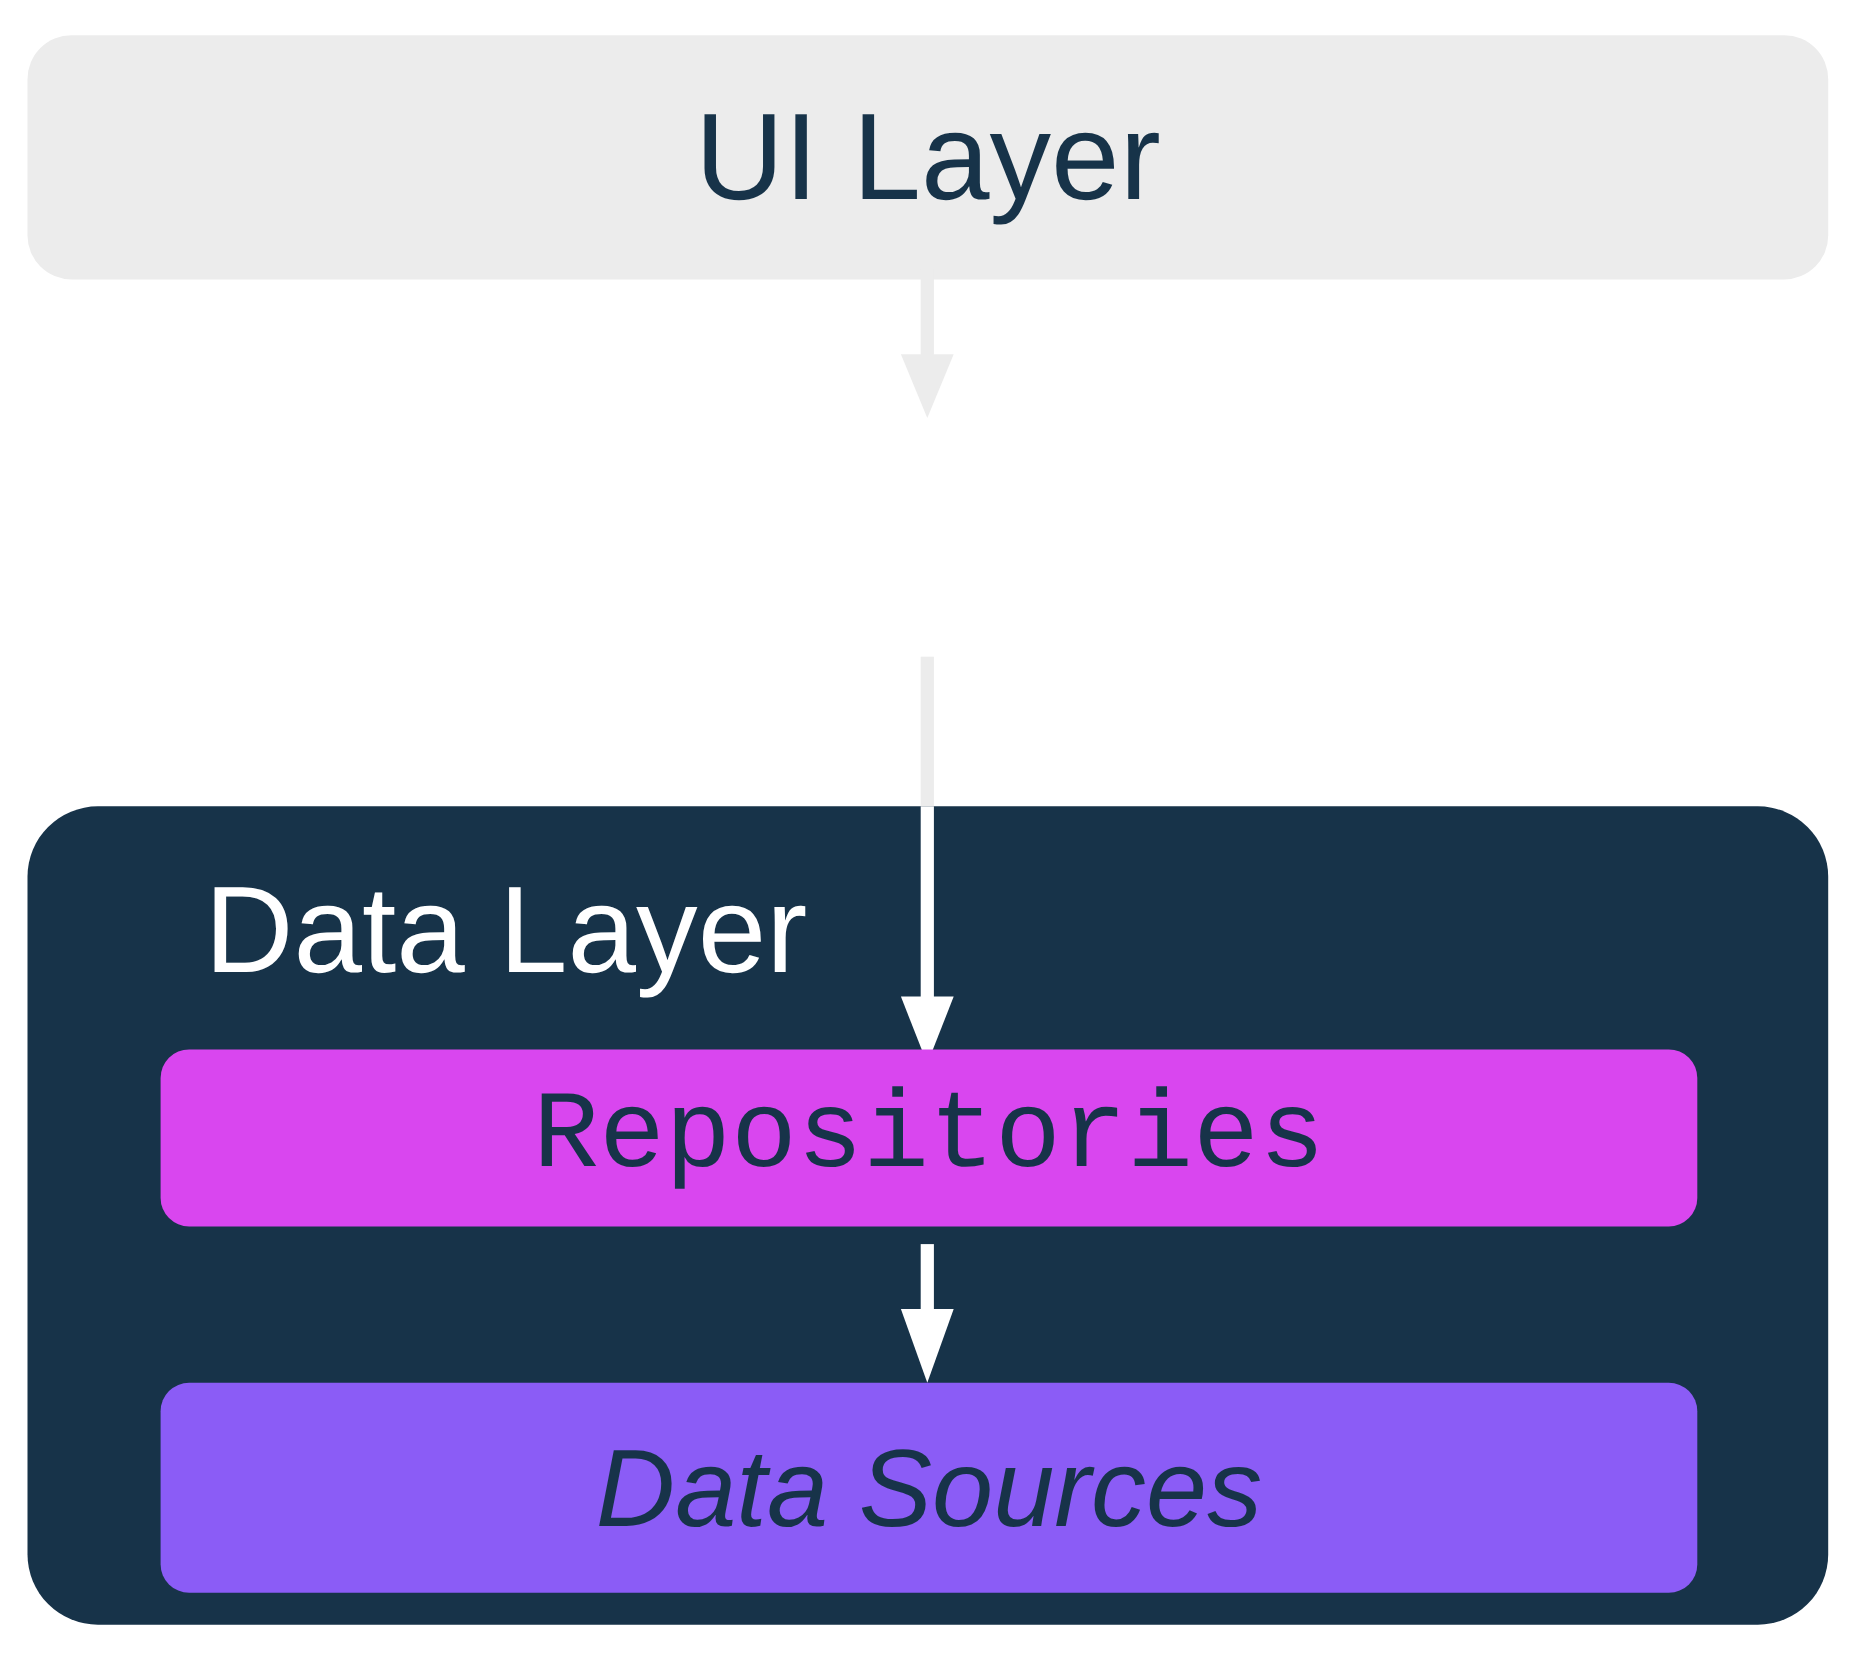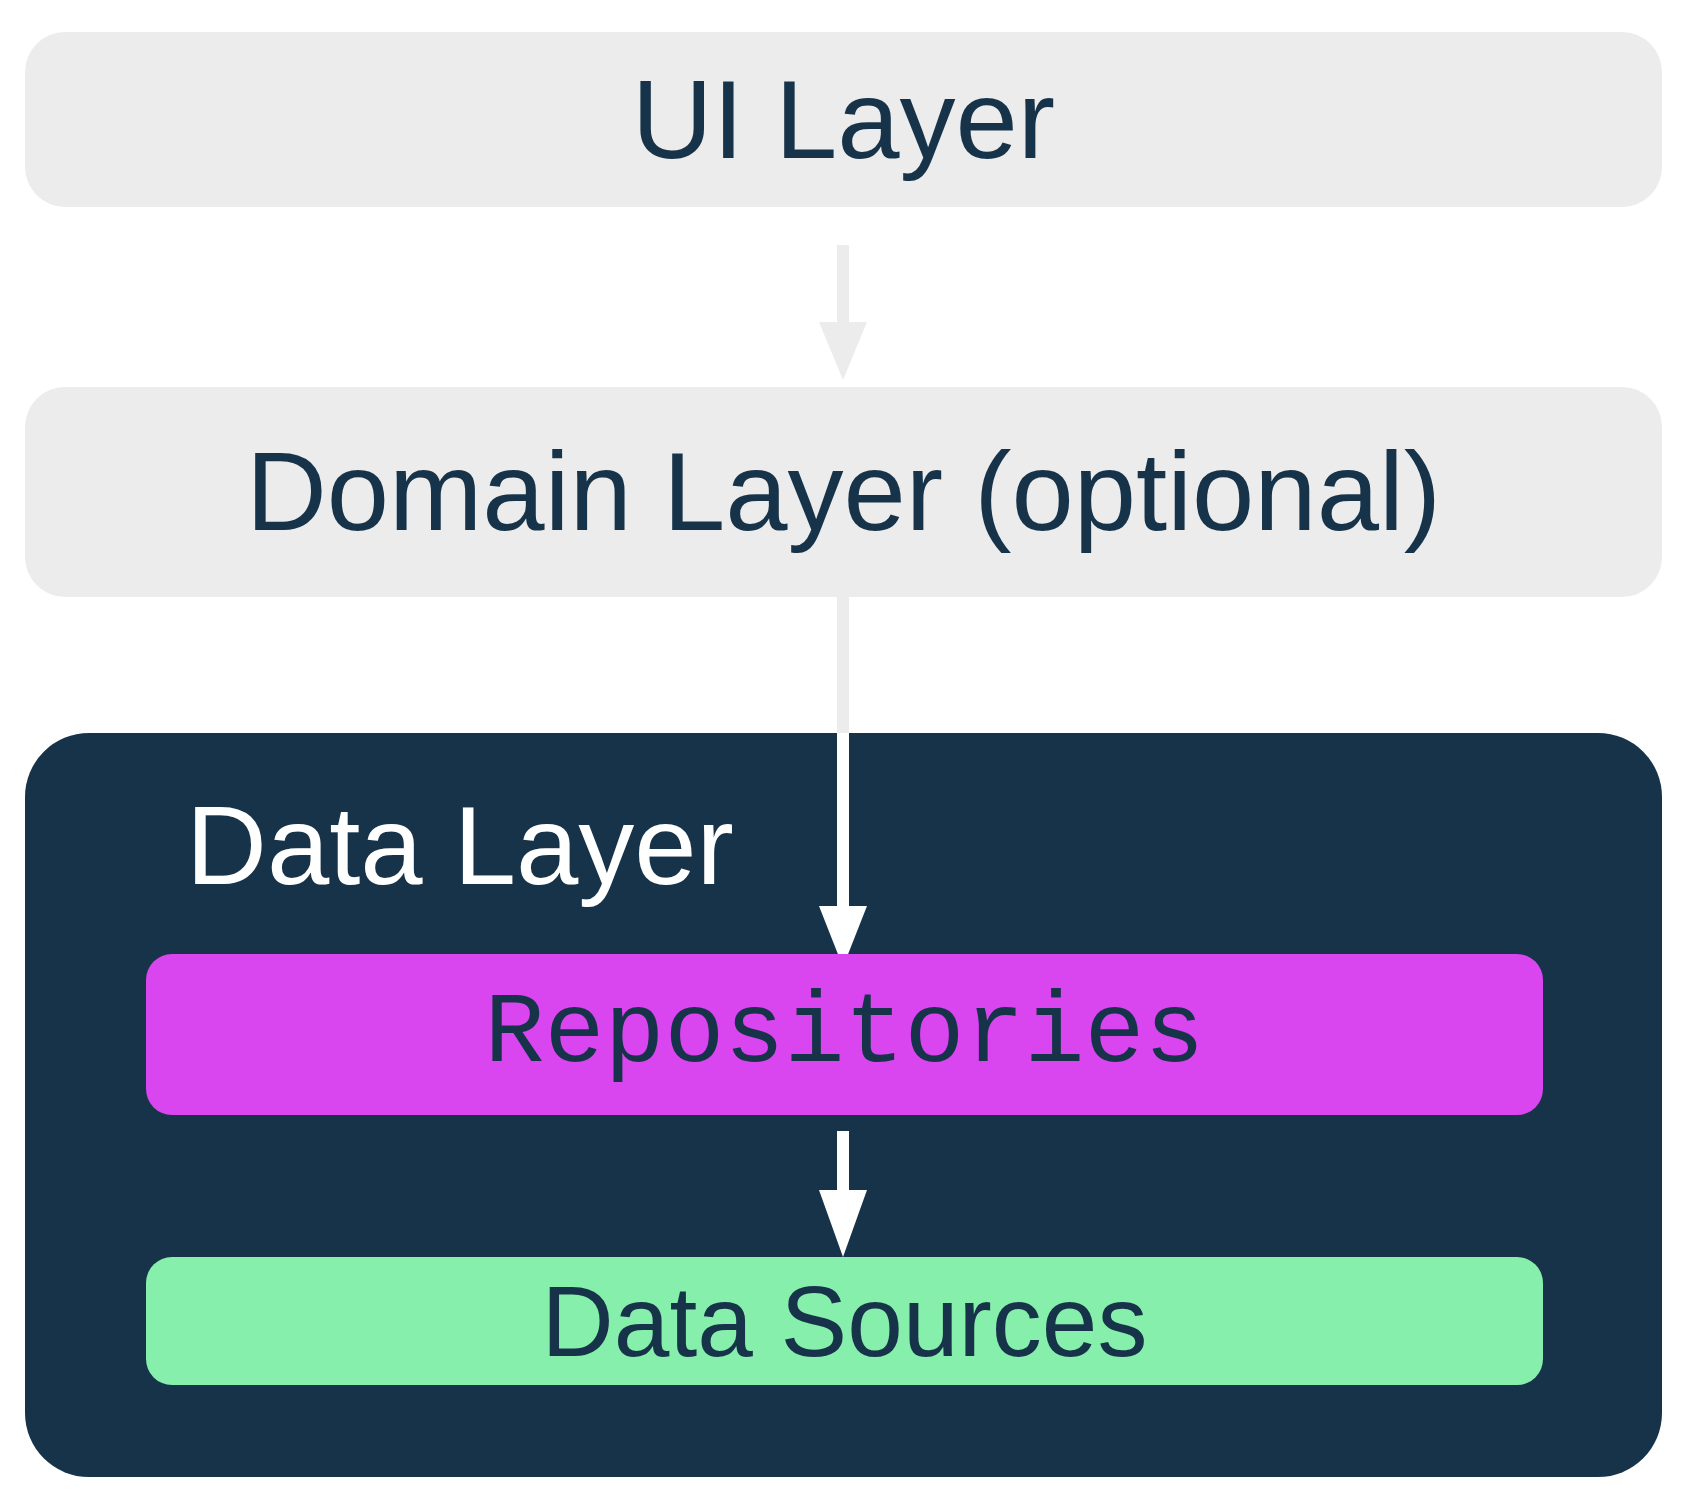--- a/index.html
+++ b/index.html
@@ -22,21 +22,21 @@
     display: flex;
     align-items: center;
     justify-content: center;
     box-sizing: border-box;
   }
   .layer-box.light {
     background: #ececec;
     border-radius: 40px;
     color: #173349;
   }
-  .ui-box     { top: 32px;  height: 175px; }
+  .ui-box     { top: 32px;  height: 222px; }
   .domain-box { top: 387px; height: 210px; }
   .data-box {
     top: 733px;
     height: 744px;
     background: #173349;
     border-radius: 64px;
     color: #ffffff;
   }
   .layer-title {
     font-size: 112px;
@@ -64,22 +64,23 @@
     color: #173349;
   }
   .repositories-box {
     top: 954px;
     height: 161px;
     background: #d946ef;
     font-family: Liberation Mono, monospace;
   }
   .data-sources-box {
     top: 1257px;
-    height: 128px;
-    background: #86efac;
+    height: 191px;
+    background: #8b5cf6;
+    font-style: italic;
   }
   .inner-label {
     font-size: 100px;
     line-height: 1;
     white-space: nowrap;
   }
   .arrow-line {
     position: absolute;
     width: 12px;
     left: 837px;
@@ -111,23 +112,20 @@
 
   <div class="layer-box light ui-box">
     <span class="layer-title">UI Layer</span>
   </div>
 
   <div>
     <div class="arrow-line gray line-1"></div>
     <div class="arrow-head gray head-1"></div>
   </div>
 
-  <div class="layer-box light domain-box">
-    <span class="layer-title">Domain Layer (optional)</span>
-  </div>
 
   <div>
     <div class="arrow-line gray line-2a"></div>
   </div>
 
   <div class="layer-box data-box"></div>
   <span class="data-layer-title">Data Layer</span>
 
   <div>
     <div class="arrow-line white line-2b"></div>

